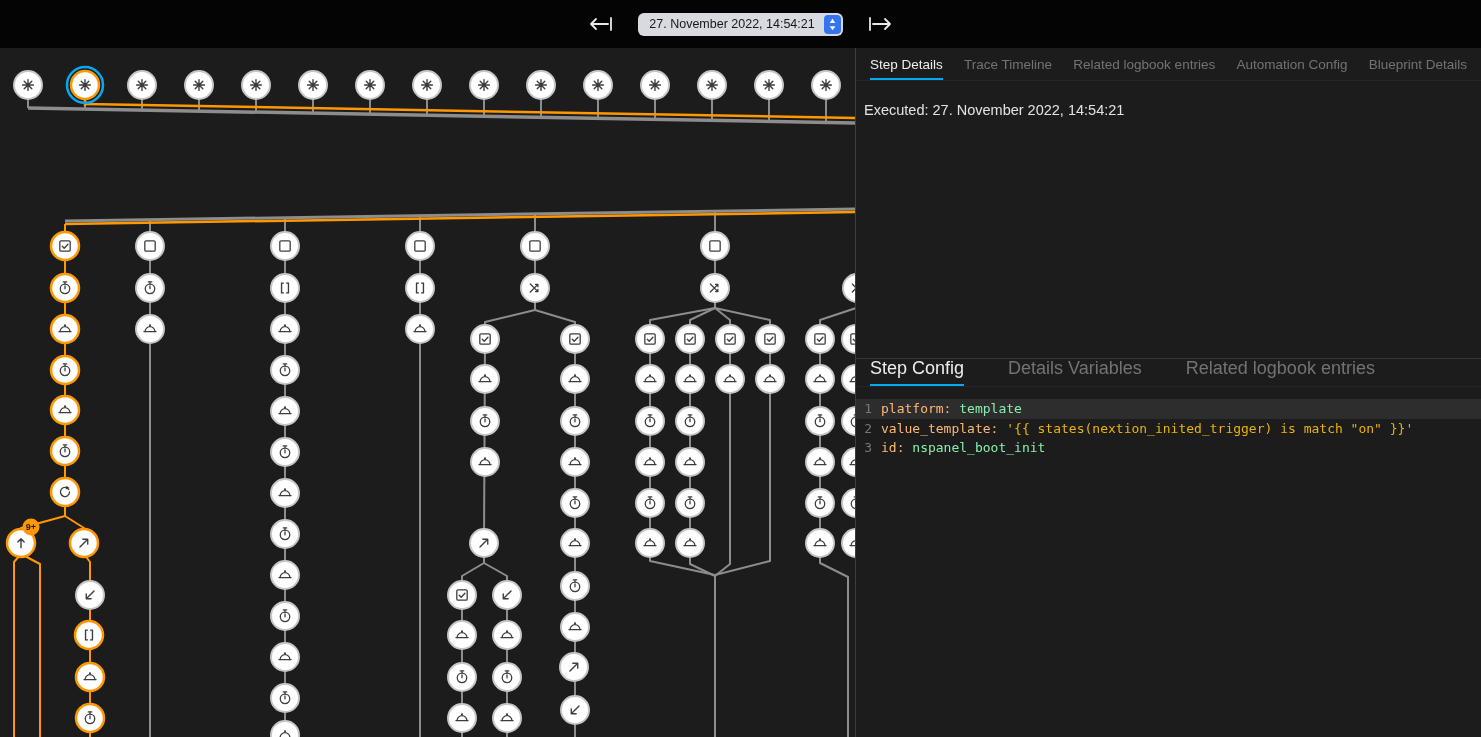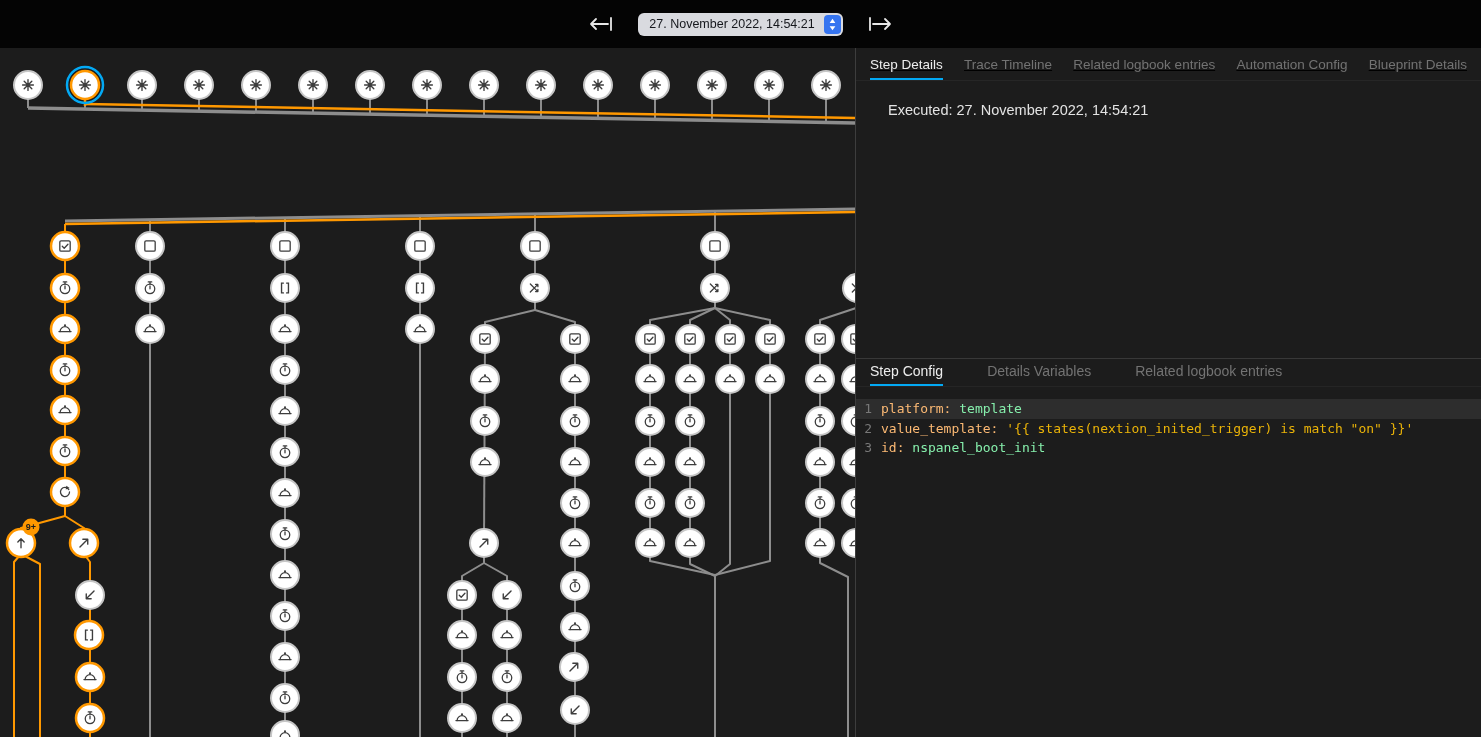--- a/index.html
+++ b/index.html
@@ -14,27 +14,27 @@
   .stepper{width:17px;height:19px;border-radius:4px;background:#3574f0;display:flex;
            align-items:center;justify-content:center;}
   
   .graph-pane{position:absolute;left:0;top:48px;width:855px;height:689px;overflow:hidden;background:#1c1c1c;}
   #graph-svg{display:block;}
   #graph-svg text{font-family:"Liberation Sans",sans-serif;}
   
   .right-panel{position:absolute;left:855px;top:48px;width:626px;height:689px;box-sizing:border-box;
                background:#1c1c1c;border-left:1px solid #3d3d3d;}
   .tabs{display:flex;align-items:stretch;}
-  .main-tabs{padding:0 14px;justify-content:space-between;height:32px;border-bottom:1px solid #262626;text-decoration:underline;}
+  .main-tabs{padding:0 14px;justify-content:space-between;height:32px;border-bottom:1px solid #262626;}
   .sub-tabs{padding:0 14px;gap:44px;height:27px;border-bottom:1px solid #252525;}
   .tab{display:flex;align-items:flex-end;padding-bottom:6px;font-size:13.5px;color:#737373;
        border-bottom:2px solid transparent;cursor:pointer;white-space:nowrap;}
-  .sub-tabs .tab{font-size:14px;padding-bottom:5px;}
+  .sub-tabs .tab{font-size:18px;padding-bottom:5px;}
   .tab.active{color:#ededed;border-bottom-color:#03a9f4;}
-  .executed{margin:21px 32px;font-size:14.5px;color:#e3e3e3;}
+  .executed{margin:21px 8px;font-size:14.5px;color:#e3e3e3;}
   .bottom-section{position:absolute;top:310px;left:0;right:0;bottom:0;border-top:1px solid #383838;}
   .code{margin-top:12px;font-family:"DejaVu Sans Mono",monospace;font-size:13px;line-height:19.5px;}
   .code-line{display:flex;white-space:pre;}
   .code-line.active{background:#2d2d2d;}
   .ln{width:16px;flex:none;text-align:right;color:#787878;margin-right:9px;user-select:none;}
   .tok-key{color:#fdba74;}
   .tok-plain{color:#86efac;}
   .tok-string{color:#eab308;}
 </style>
 </head>

